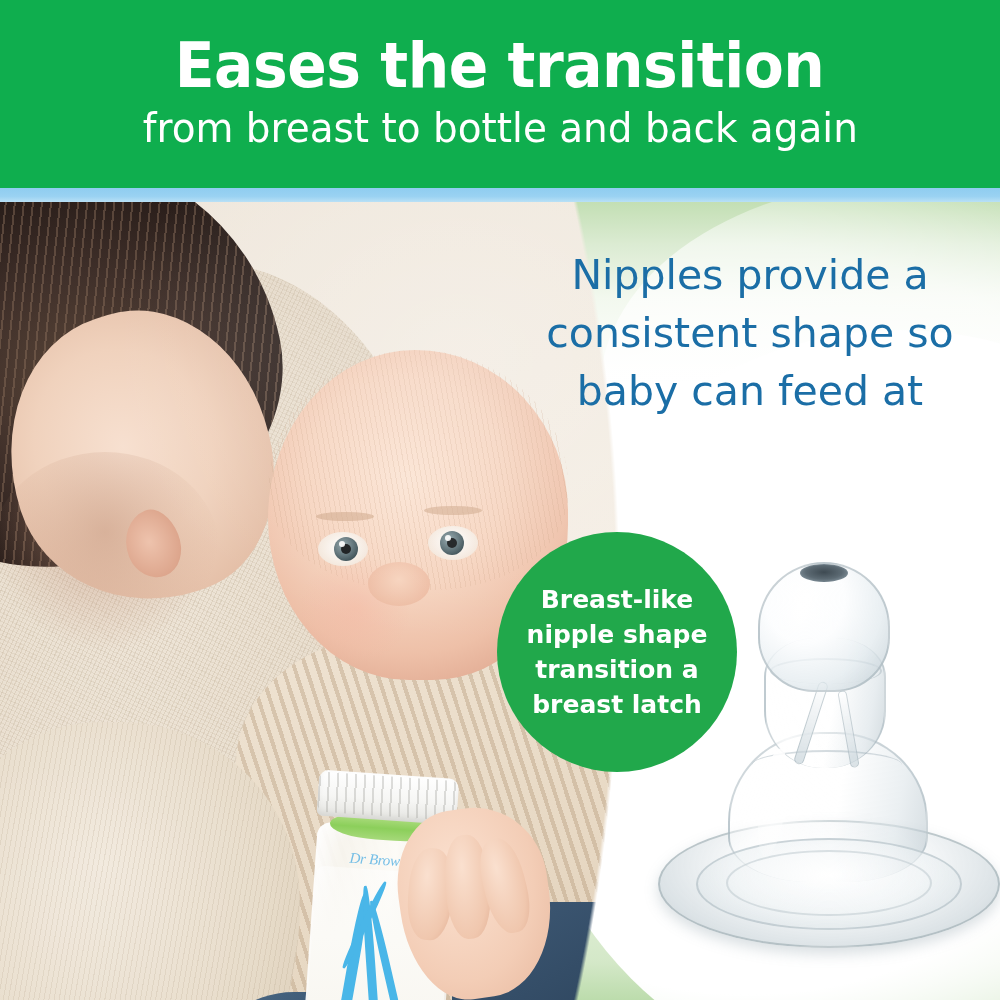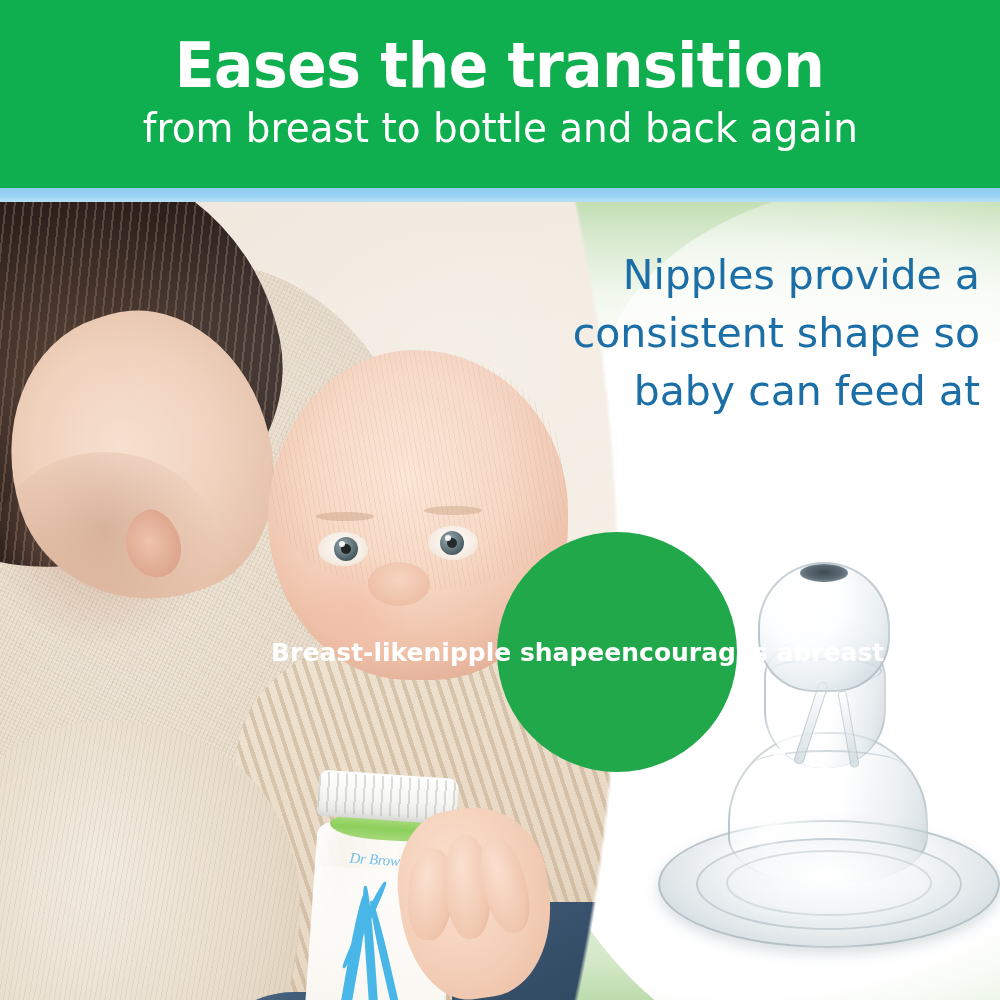--- a/index.html
+++ b/index.html
@@ -329,32 +329,32 @@
     left: 520px; top: 246px;
     width: 460px;
     z-index: 25;
     text-align: center;
     color: #1b6ea6;
     font-family: "DejaVu Sans", sans-serif;
     font-size: 41px;
     line-height: 58px;
     font-weight: normal;
   }
-  #blue-copy .ln { display: block; white-space: nowrap; text-align: right; }
+  #blue-copy .ln { display: block; white-space: nowrap; }
 
   
   #green-circle {
     position: absolute;
     left: 497px; top: 532px;
     width: 240px; height: 240px;
     border-radius: 50%;
     background: #21a84b;
     z-index: 30;
     display: flex;
-    flex-direction: row;
+    flex-direction: column;
     align-items: center;
     justify-content: center;
   }
   #green-circle .cl {
     display: block;
     color: #ffffff;
     font-family: "DejaVu Sans", sans-serif;
     font-weight: bold;
     font-size: 25px;
     line-height: 35px;
@@ -562,21 +562,21 @@
 
   <div id="blue-copy">
     <span class="ln">Nipples provide a</span>
     <span class="ln">consistent shape so</span>
     <span class="ln">baby can feed at</span>
   </div>
 
   <div id="green-circle">
     <span class="cl">Breast-like</span>
     <span class="cl">nipple shape</span>
-    <span class="cl">encourages a</span>
+    <span class="cl">transition a</span>
     <span class="cl">breast latch</span>
   </div>
 
   <div id="header-banner">
     <div id="headline">Eases the transition</div>
     <div id="subheadline">from breast to bottle and back again</div>
   </div>
   <div id="header-blue-rule"></div>
 
 </div>

